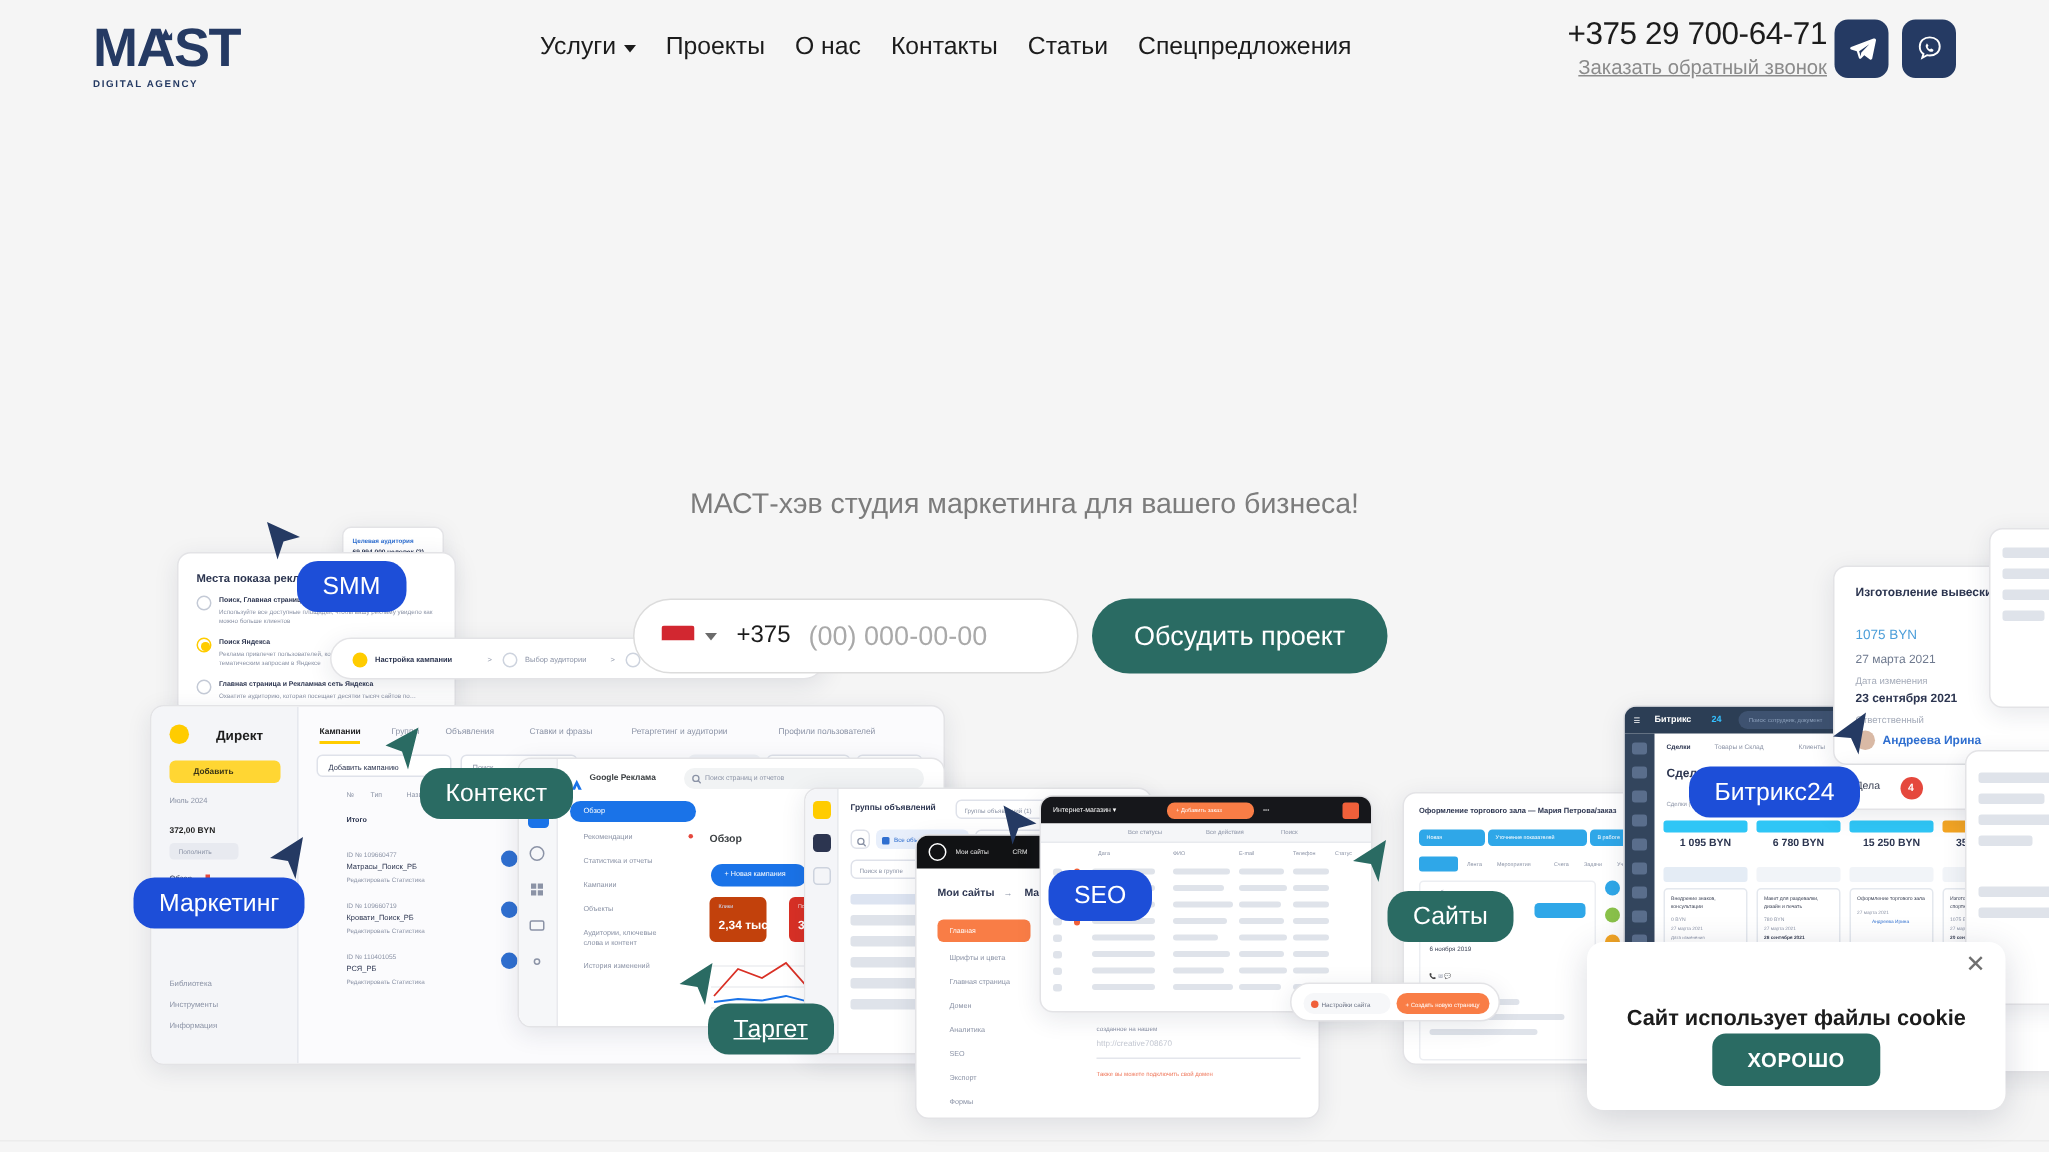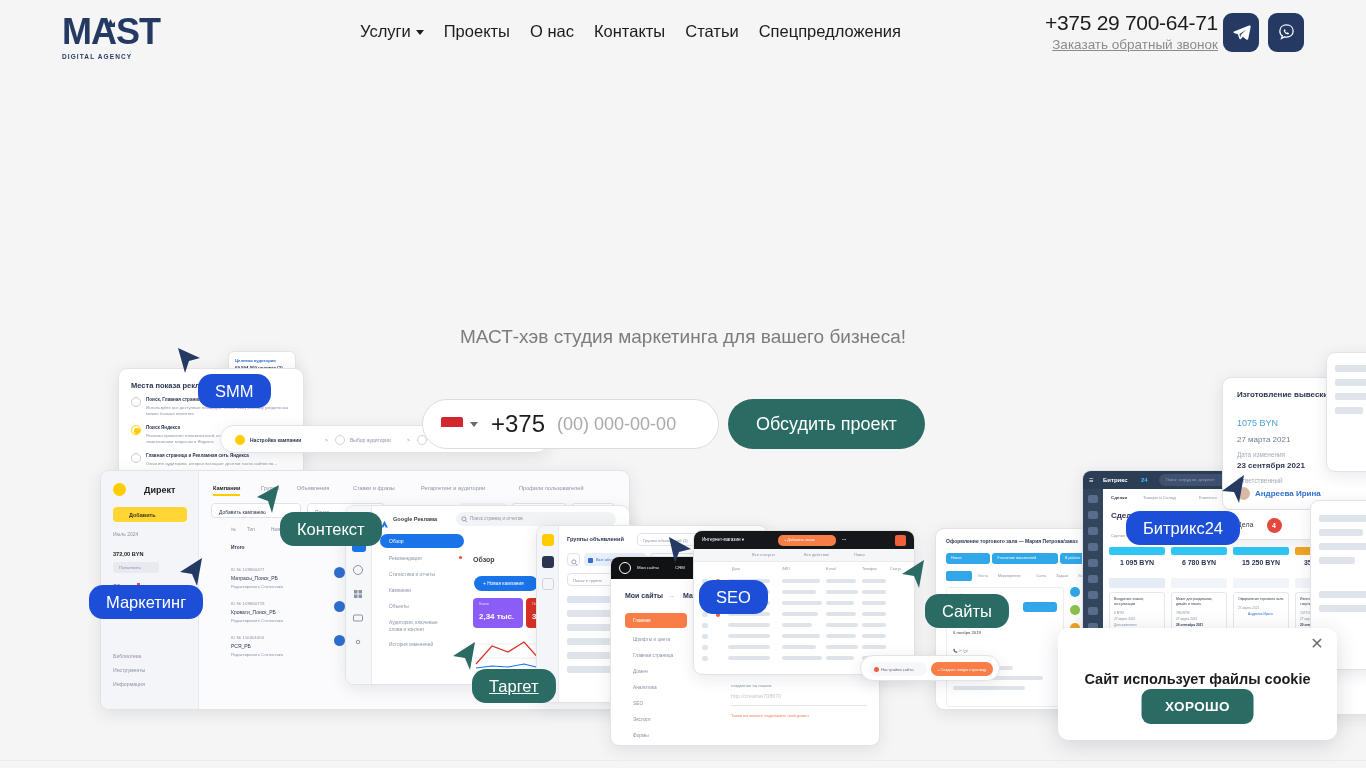--- a/index.html
+++ b/index.html
@@ -86,21 +86,21 @@
   .flag {
     width:22px;height:15px;border-radius:2px;overflow:hidden;
     display:flex;flex-direction:column;flex:none;
   }
   .flag-top { flex:2; background:#d22730; }
   .flag-bot { flex:1; background:#fff; }
   .flag-caret {
     width:0;height:0;border-left:4px solid transparent;border-right:4px solid transparent;
     border-top:5px solid #6b6b6b;
   }
-  .phone-code { font-size:24px; color:#1c1c1c; margin-left:6px; }
+  .phone-code { font-size:16px; color:#1c1c1c; margin-left:6px; }
   .phone-ph { font-size:18px; color:#a9a9a9; margin-left:5px; }
   .cta {
     height:50px; padding:0 28px; border:none; border-radius:25px;
     background:#2a6b63; color:#fff; font-size:18px; cursor:pointer;
     font-family:"Liberation Sans", sans-serif; white-space:nowrap;
   }
 
   
   .collage { position:absolute; left:0; top:340px; width:1366px; height:380px; }
   .shot {
@@ -363,21 +363,21 @@
     <div class="txt" style="left:43px;top:66px;font-size:4.8px;">Статистика и отчеты</div>
     <div class="txt" style="left:43px;top:82px;font-size:4.8px;">Кампании</div>
     <div class="txt" style="left:43px;top:98px;font-size:4.8px;">Объекты</div>
     <div class="txt" style="left:43px;top:114px;font-size:4.8px;width:58px;white-space:normal;line-height:1.4;">Аудитории, ключевые слова и контент</div>
     <div class="txt" style="left:43px;top:136px;font-size:4.8px;">История изменений</div>
 
     <div class="ttl" style="left:127px;top:50px;font-size:7px;color:#3c4043;">Обзор</div>
     <div style="position:absolute;left:128px;top:70px;width:64px;height:15px;border-radius:8px;background:#1a73e8;">
       <div class="txt" style="left:9px;top:4.5px;font-size:4.8px;color:#fff;">+ Новая кампания</div>
     </div>
-    <div style="position:absolute;left:127px;top:92px;width:50px;height:30px;border-radius:4px;background:#8b5cf6;">
+    <div style="position:absolute;left:127px;top:92px;width:38px;height:30px;border-radius:4px;background:#c2410c;">
       <div class="txt" style="left:6px;top:4px;font-size:3.6px;color:#cfe0fb;">Клики</div>
       <div class="ttl" style="left:6px;top:14px;font-size:8px;color:#fff;">2,34 тыс.</div>
     </div>
     <div style="position:absolute;left:180px;top:92px;width:50px;height:30px;border-radius:4px;background:#d93025;">
       <div class="txt" style="left:6px;top:4px;font-size:3.6px;color:#f8d3d0;">Показы</div>
       <div class="ttl" style="left:6px;top:14px;font-size:8px;color:#fff;">37,7 тыс.</div>
     </div>
     <div style="position:absolute;left:233px;top:92px;width:46px;height:30px;border-radius:4px;background:#fff;border:1px solid #e5e6e8;">
       <div class="txt" style="left:5px;top:4px;font-size:3.4px;">Ср. цена за клик</div>
       <div class="ttl" style="left:5px;top:14px;font-size:7.5px;color:#3c4043;">0,…</div>

